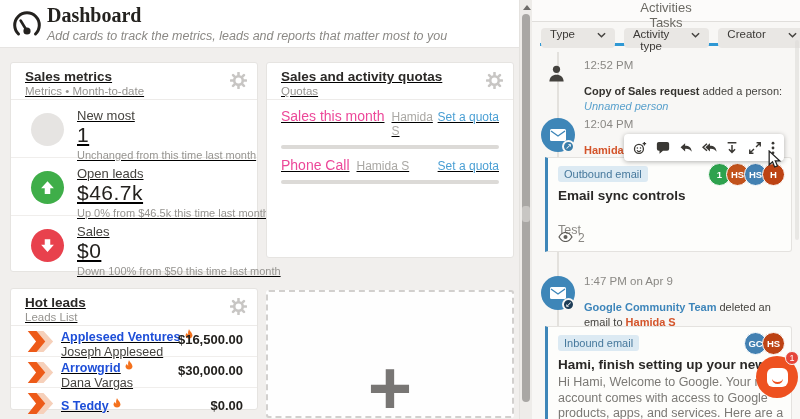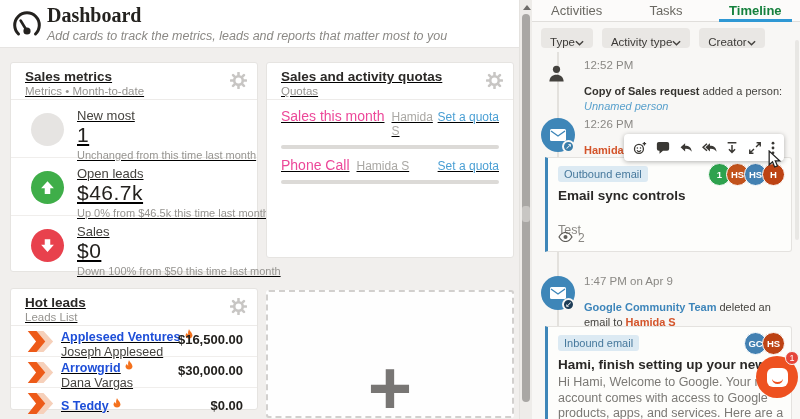--- a/index.html
+++ b/index.html
@@ -57,27 +57,27 @@
 
   
   .scroll-mid { position:absolute; left:519px; top:0; width:13px; height:419px; background:#eeece9; border-left:1px solid #e4e2df; }
   .scroll-up-arrow { position:absolute; left:3px; top:5px; width:0; height:0;
       border-left:4px solid transparent; border-right:4px solid transparent; border-bottom:5px solid #6e6c69; }
   .scroll-thumb { position:absolute; left:2px; top:14px; width:8px; height:388px; background:#a9a7a4; border-radius:4px; }
   .scroll-grip { position:absolute; left:0; top:192px; width:8px; height:16px; background:#c8c6c3; border-radius:3px; }
 
   
   .right { position:absolute; left:532px; top:0; width:268px; height:419px; background:#f8f7f5; overflow:hidden; }
-  .tabs { display:flex; height:22px; background:#fcfbfa; border-bottom:1px solid #e0dedb; }
+  .tabs { display:flex; height:22px; background:#fcfbfa; border-bottom:1px solid #e0dedb;flex-direction:column; }
   .tab { flex:1; display:flex; align-items:center; justify-content:center; font-size:13px; color:#6b6963; position:relative; cursor:pointer; }
   .tab.active { font-weight:bold; color:#15803d; }
   .tab.active::after { content:""; position:absolute; left:8px; right:8px; bottom:-1px; height:3px; background:#2f98d4; }
 
   .filters { position:absolute; left:9px; top:28px; display:flex; gap:9px; }
-  .filter-btn { display:inline-flex; align-items:flex-end; gap:0; background:#e9e7e4; border:none;
+  .filter-btn { display:inline-flex; align-items:flex-start; gap:22px; background:#e9e7e4; border:none;
       border-radius:4px; height:20px; padding:0 9px; font-size:11.5px; color:#3c3a37; cursor:pointer; font-family:inherit; }
 
   .tl-line { position:absolute; left:25px; top:52px; bottom:0; width:2px; background:#e3e1dd; z-index:1; }
 
   .e-time { font-size:11.5px; color:#8a8884; }
   .e-text { font-size:11px; color:#45433f; line-height:15px; margin-top:13px; }
   .b { font-weight:bold; color:#35332f; }
   .link-blue { color:#58a0cc; font-style:italic; cursor:pointer; }
   .actor-link { color:#3d85ba; font-weight:bold; cursor:pointer; }
   .actor-orange { color:#d4542a; font-weight:bold; cursor:pointer; }
@@ -342,21 +342,21 @@
     </div>
 
     <div class="mail-circle" id="mail1">
       <svg width="16" height="12" viewBox="0 0 16 12">
           <rect width="16" height="12" rx="1.5" fill="#fff"></rect>
           <path d="M1 2l7 5 7-5" stroke="#3e86b8" stroke-width="1.4" fill="none"></path>
         </svg>
     </div>
     <div class="dir-badge out">↗</div>
     <div id="entry2">
-      <div class="e-time">12:26 PM</div>
+      <div class="e-time">12:04 PM</div>
       <div class="e-text"><span class="actor-orange">Hamida S</span><span> e</span></div>
     </div>
 
     <div class="hover-toolbar">
       <span class="tb-icon">
         <svg width="14" height="14" viewBox="0 0 16 16">
             <g stroke="#3a3834" fill="none" stroke-width="1.5">
               <circle cx="6.8" cy="9" r="5.1"></circle>
               <path d="M4.6 10.6c.6 1 1.3 1.5 2.2 1.5s1.6-.5 2.2-1.5"></path>
               <path d="M13 1v4M11 3h4"></path>

